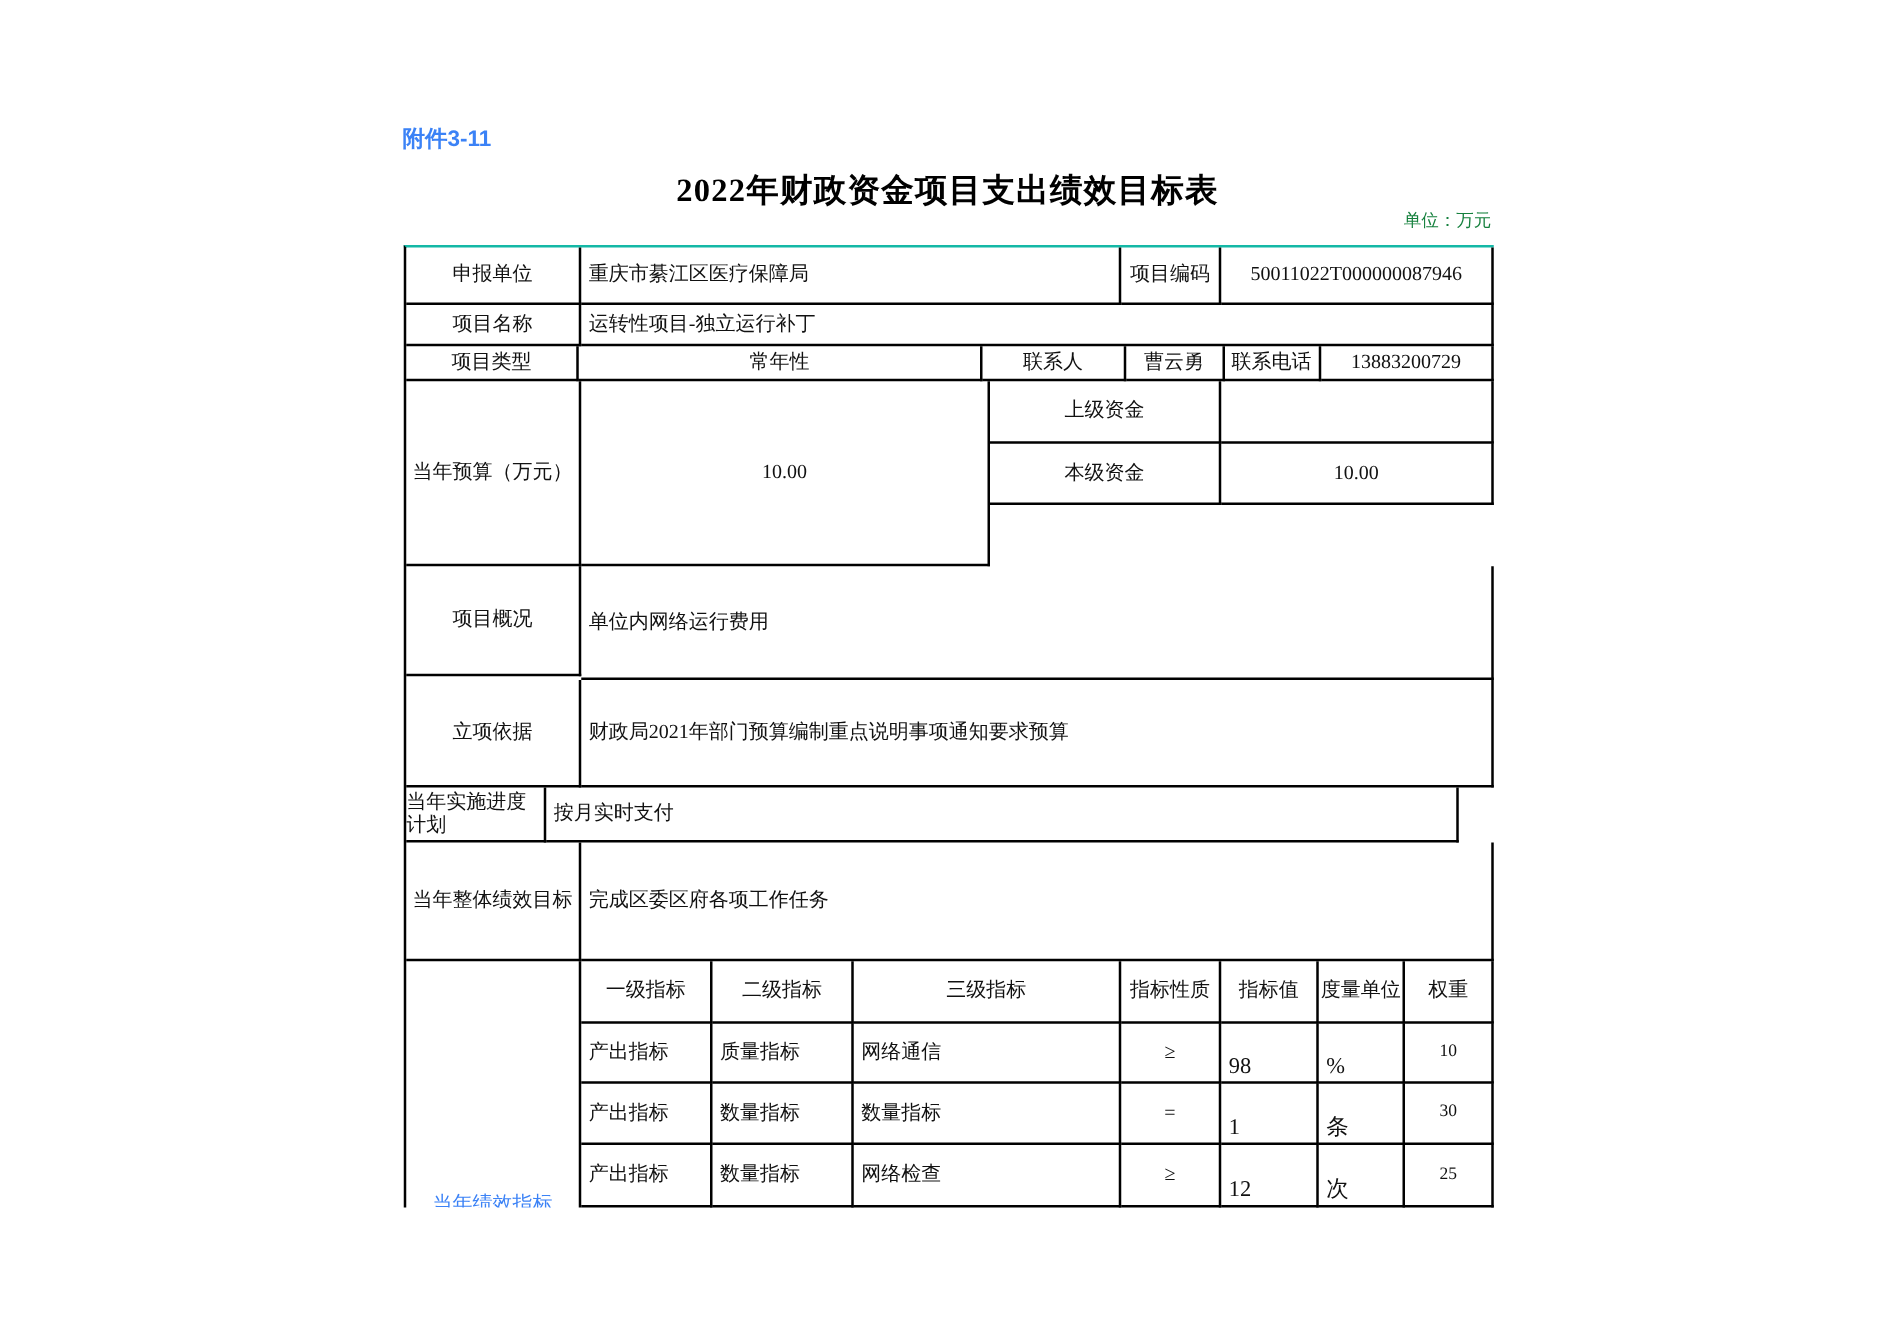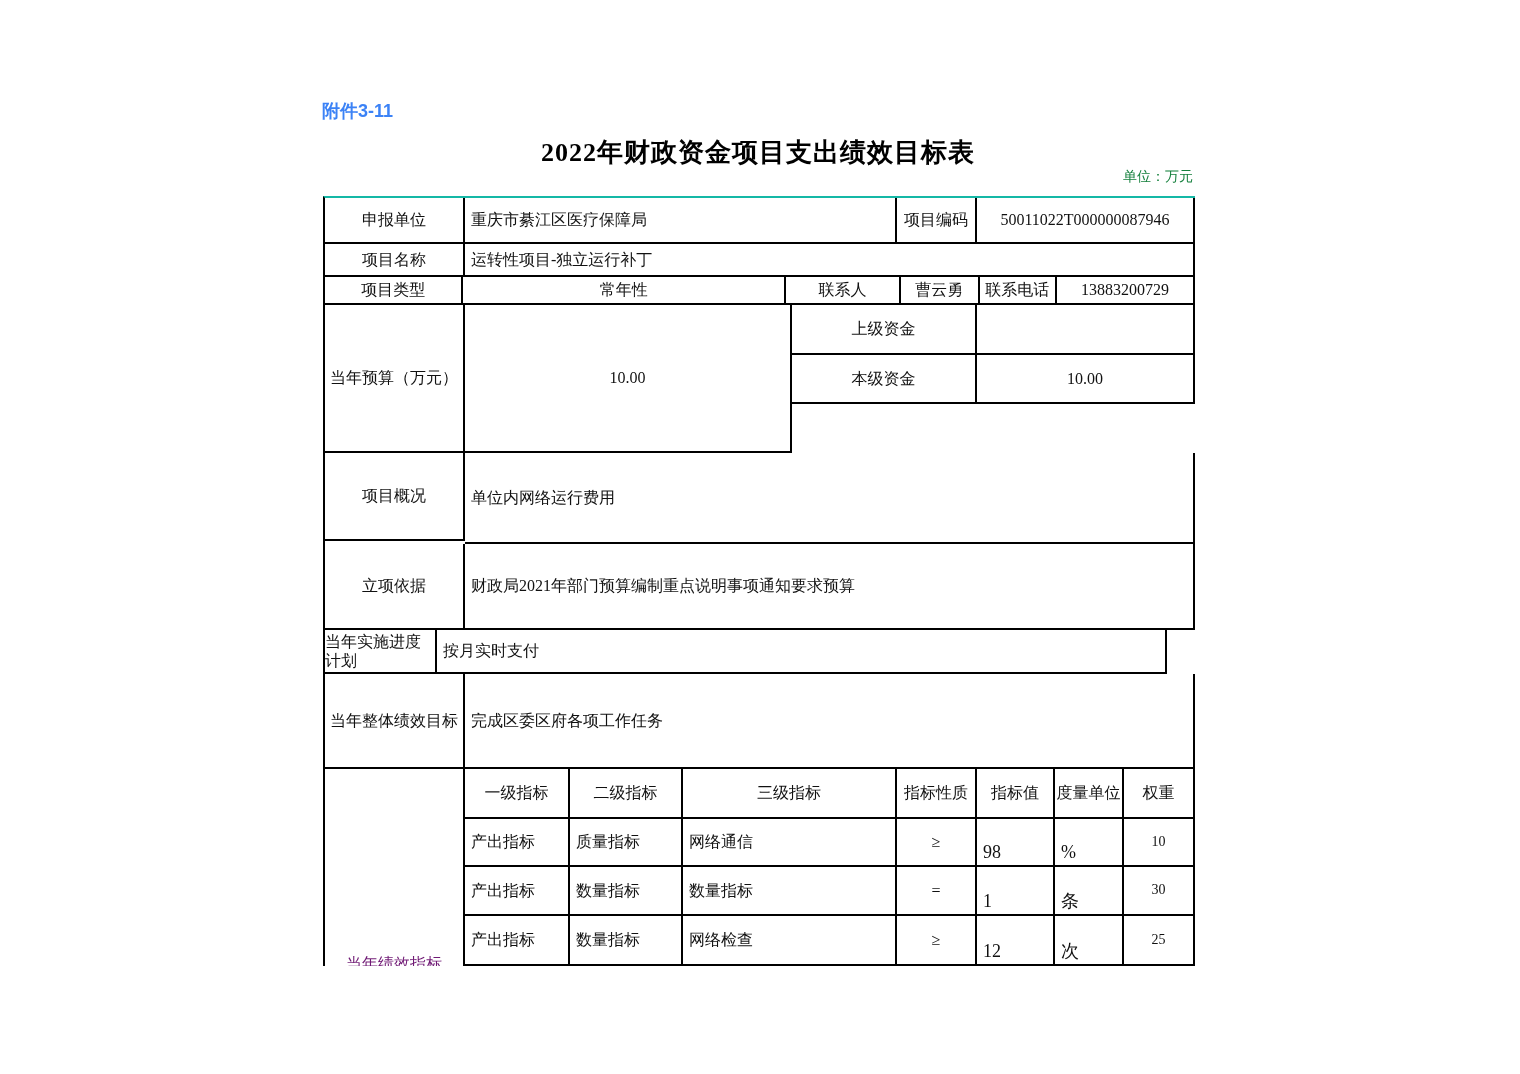--- a/index.html
+++ b/index.html
@@ -19,21 +19,21 @@
   .t-col{display:block;}
   .t-cell{box-sizing:border-box;border-right:2px solid #000;border-bottom:2px solid #000;
           display:flex;align-items:center;justify-content:center;
           font-size:16px;color:#111;overflow:hidden;line-height:1.2;}
   .al{justify-content:flex-start;padding-left:6px;}
   .bl{align-items:flex-end;justify-content:flex-start;padding:0 0 1px 6px;font-size:18px;}
   .sm{font-size:14px;}
   .tight{padding:0;letter-spacing:0;}
   .sec{position:relative;border-bottom:none;}
   .sec-label{position:absolute;top:187px;left:0;width:100%;text-align:center;
-             font-size:16px;line-height:16px;color:#701a75;}
+             font-size:16px;line-height:16px;color:#3b82f6;}
 </style>
 </head>
 <body>
 
 <div class="page">
 
   <div class="attach">附件3-11</div>
   <div class="title">2022年财政资金项目支出绩效目标表</div>
   <div class="unit">单位：万元</div>
 

